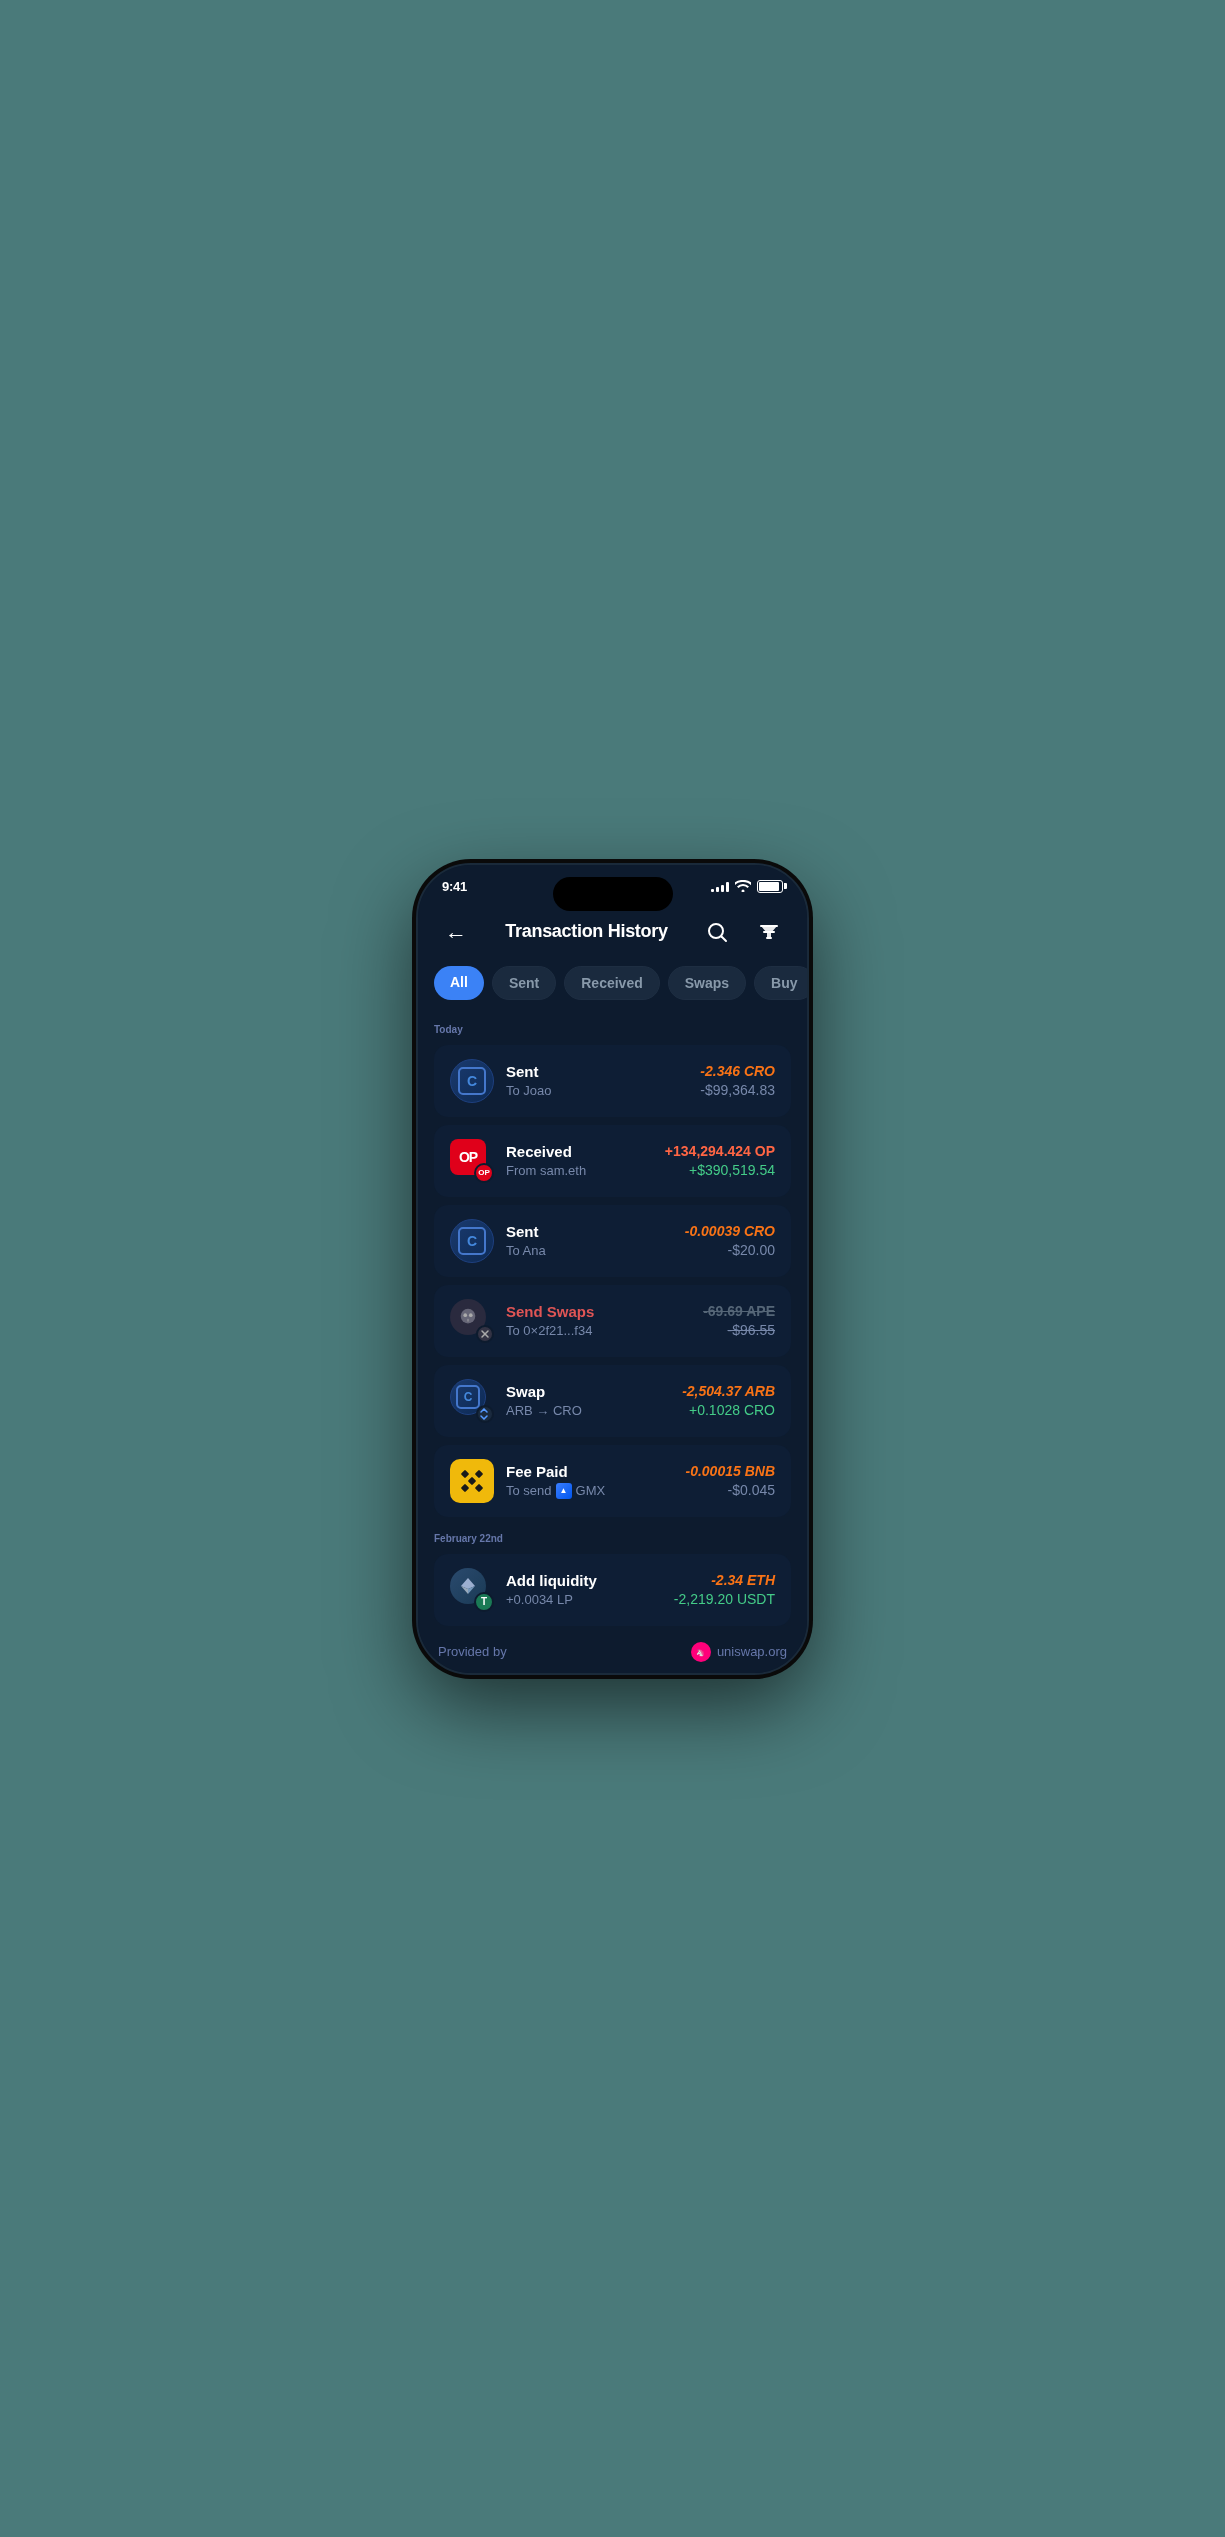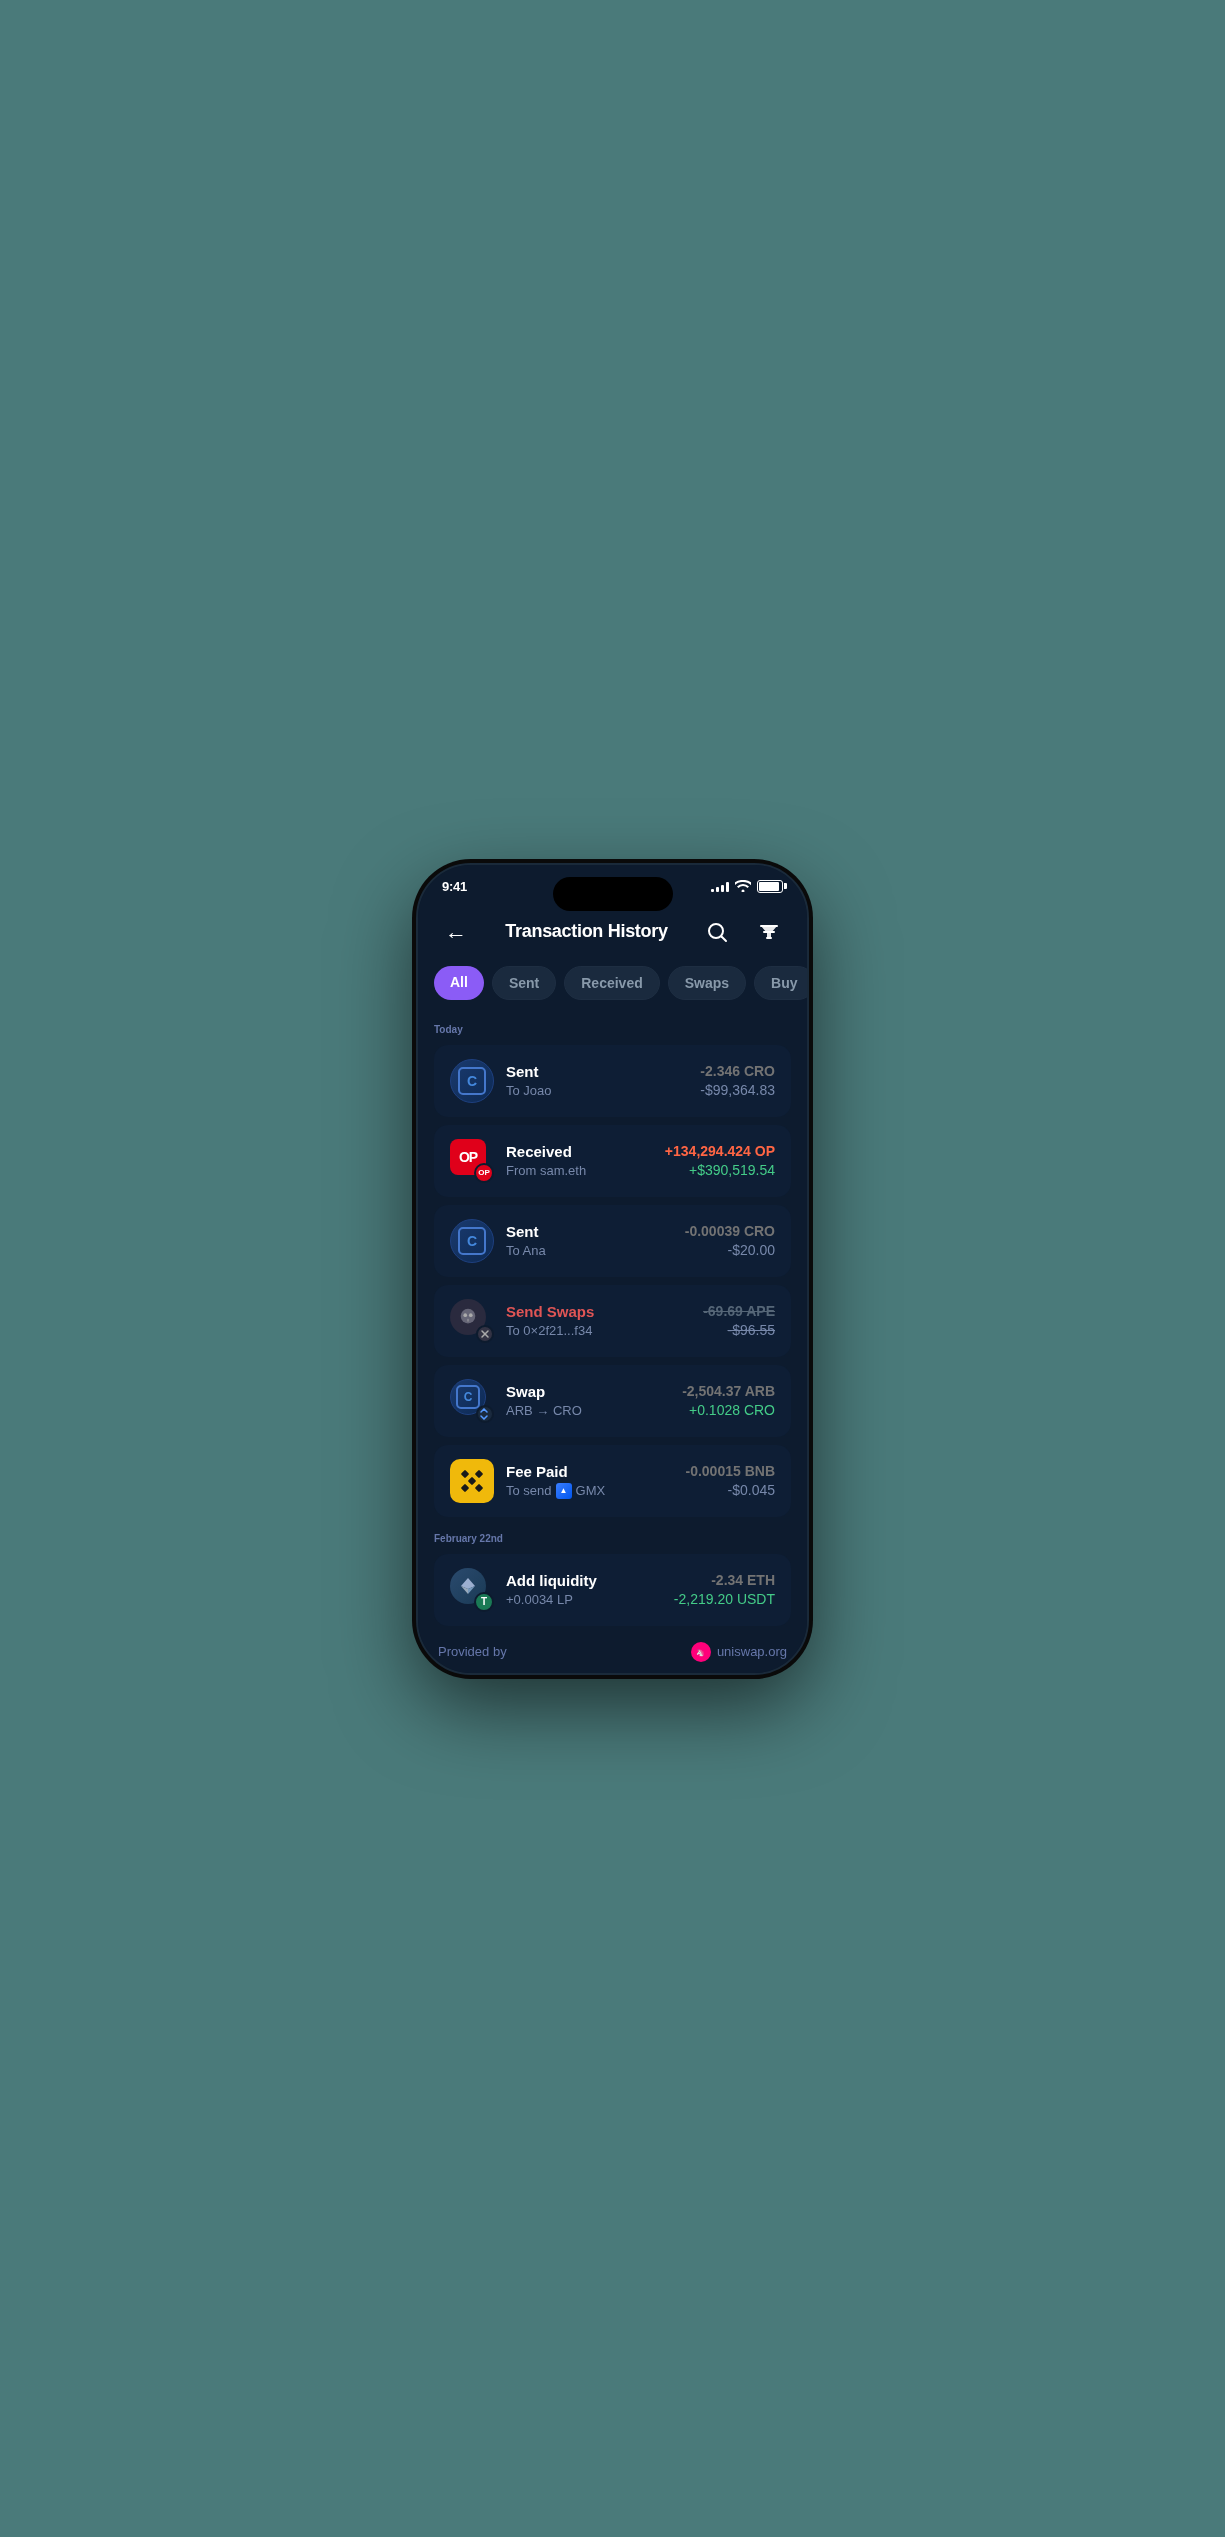--- a/index.html
+++ b/index.html
@@ -180,21 +180,21 @@
       padding: 8px 16px;
       border-radius: 20px;
       font-size: 14px;
       font-weight: 600;
       white-space: nowrap;
       cursor: pointer;
       flex-shrink: 0;
     }
 
     .filter-tab.active {
-      background: #8b5cf6;
+      background: #3b82f6;
       color: #ffffff;
     }
 
     .filter-tab.inactive {
       background: #1a2a3e;
       color: #8899aa;
       border: 1px solid #1e2e42;
     }
 
     
@@ -260,21 +260,21 @@
       font-size: 14px;
       font-weight: 600;
       margin-bottom: 3px;
     }
 
     .tx-amount-secondary {
       font-size: 14px;
       color: #7788aa;
     }
 
-    .amount-negative { color: #737373; }
+    .amount-negative { color: #f97316; font-style: italic; }
     .amount-positive { color: #ff6644; }
     .amount-green { color: #44cc88; }
 
     
     .cro-icon {
       width: 44px;
       height: 44px;
       background: linear-gradient(135deg, #1a3a6e, #0d2a55);
       border-radius: 50%;
       display: flex;

